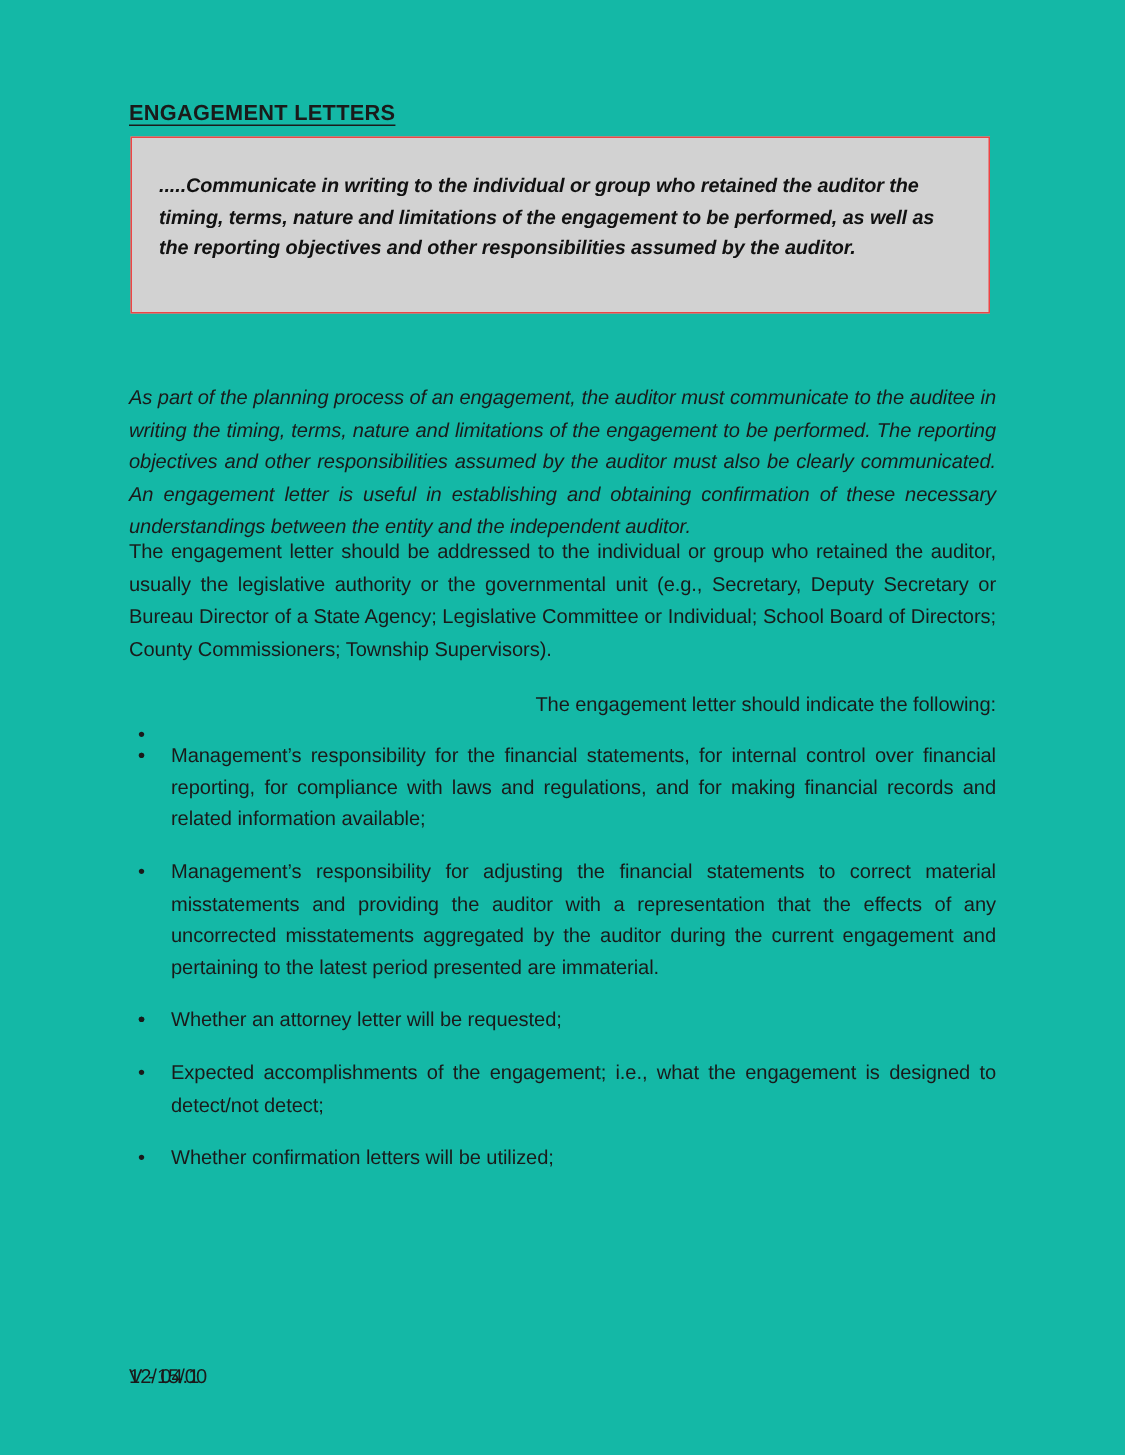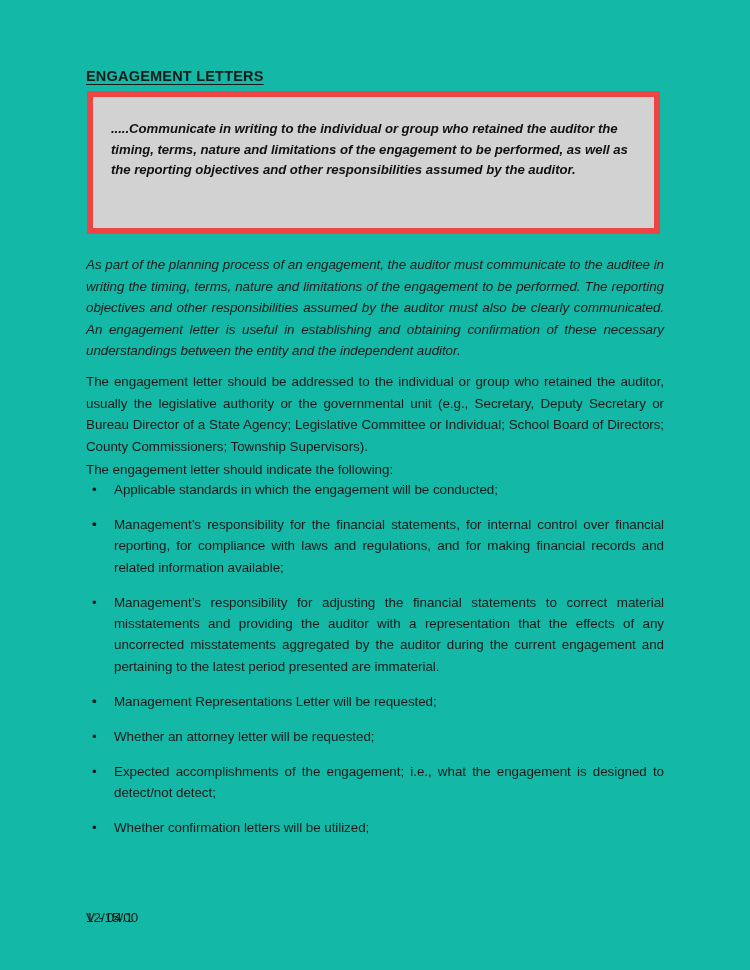--- a/index.html
+++ b/index.html
@@ -44,23 +44,23 @@
     text-underline-offset: 3px;
     white-space: nowrap;
   }
 
   
   .callout {
     position: absolute;
     left: 1px;
     top: 91px;
     width: 573px;
-    height: 143px;
+    height: 118px;
     background: #d2d2d2;
-    border: 6px solid #ef4444;
+    border: 1px solid #ef4444;
     box-sizing: border-box;
   }
   .callout-text {
     position: absolute;
     left: 18px;
     top: 22px;
     width: 540px;
     font-size: 13.2px;
     font-weight: bold;
     font-style: italic;
@@ -73,22 +73,22 @@
   .para {
     position: absolute;
     width: 578px;
     font-size: 13.4px;
     line-height: 21.4px;
     text-align: justify;
     letter-spacing: -0.05px;
     color: #1a1a1a;
   }
   .para.p1 { top: 241px; font-style: italic; }
-  .para.p2 { top: 358px; }
-  .para.p3 { top: 446px; text-align: left; }
+  .para.p2 { top: 344px; }
+  .para.p3 { top: 446px; text-align: right; }
 
   
   .bullets {
     position: absolute;
     left: 0;
     top: 479px;
     width: 578px;
   }
   .bullet-item {
     position: relative;
@@ -150,39 +150,37 @@
 
     <p class="para p1">As part of the planning process of an engagement, the auditor must communicate to the auditee in writing the timing, terms, nature and limitations of the engagement to be performed.  The reporting objectives and other responsibilities assumed by the auditor must also be clearly communicated.  An engagement letter is useful in establishing and obtaining confirmation of these necessary understandings between the entity and the independent auditor.</p>
 
     <p class="para p2">The engagement letter should be addressed to the individual or group who retained the auditor, usually the legislative authority or the governmental unit (e.g., Secretary, Deputy Secretary or Bureau Director of a State Agency; Legislative Committee or Individual; School Board of Directors; County Commissioners; Township Supervisors).</p>
 
     <p class="para p3">The engagement letter should indicate the following:</p>
 
     <ul class="bullets" style="list-style:none;margin:0;padding:0;">
       <li class="bullet-item oneline">
         <span class="bullet-dot">•</span>
-        <span>Applicable standards in which the engagement will be conducted;</span>
       </li>
       <li class="bullet-item oneline">
         <span class="bullet-dot">•</span>
       </li>
       <li class="bullet-item">
         <span class="bullet-dot">•</span>
         <span>Management’s responsibility for the financial statements, for internal control over financial reporting, for compliance with laws and regulations, and for making financial records and related information available;</span>
       </li>
       <li class="bullet-item">
         <span class="bullet-dot">•</span>
         <span>Management’s responsibility for adjusting the financial statements to correct material misstatements and providing the auditor with a representation that the effects of any uncorrected misstatements aggregated by the auditor during the current engagement and pertaining to the latest period presented are immaterial.</span>
       </li>
       <li class="bullet-item oneline">
         <span class="bullet-dot">•</span>
       </li>
       <li class="bullet-item oneline">
         <span class="bullet-dot">•</span>
-        <span>Management Representations Letter will be requested;</span>
       </li>
       <li class="bullet-item oneline">
         <span class="bullet-dot">•</span>
         <span>Whether an attorney letter will be requested;</span>
       </li>
       <li class="bullet-item">
         <span class="bullet-dot">•</span>
         <span>Expected accomplishments of the engagement; i.e., what the engagement is designed to detect/not detect;</span>
       </li>
       <li class="bullet-item oneline">

